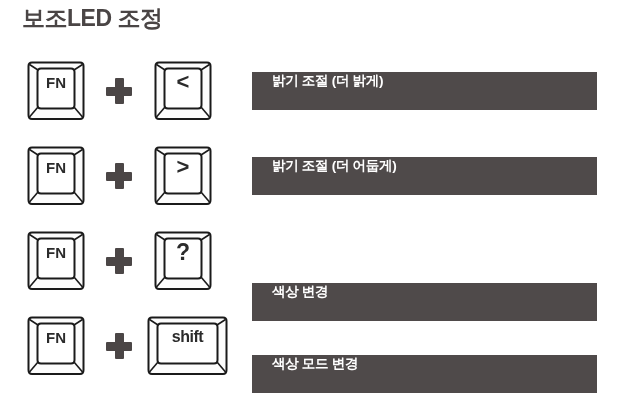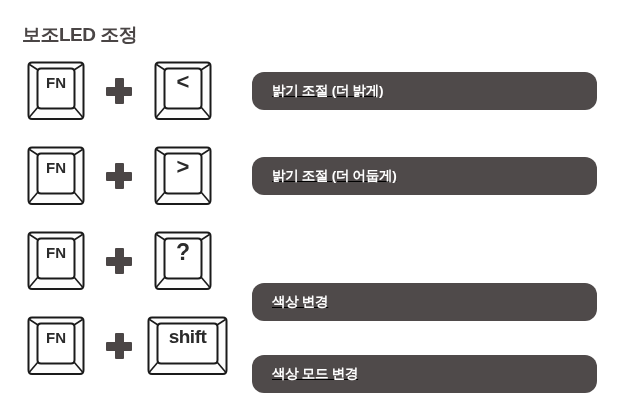--- a/index.html
+++ b/index.html
@@ -7,22 +7,22 @@
     width:627px;height:400px;
     background:#ffffff;
     font-family:"Liberation Sans","DejaVu Sans",sans-serif;
     overflow:hidden;
     position:relative;
   }
   #page{position:relative;width:627px;height:400px;}
 
   .title{
     position:absolute;
-    left:22px; top:22px;
-    font-size:19px;
+    left:22px; top:3px;
+    font-size:23px;
     font-weight:bold;
     color:#4a4545;
     letter-spacing:-0.5px;
     white-space:nowrap;
   }
 
   .row{
     position:absolute;
     left:0;
     width:527px;
@@ -48,21 +48,21 @@
     align-items:center;
     justify-content:center;
     font-size:15px;
     font-weight:bold;
     color:#2b2b2b;
     letter-spacing:0px;
     pointer-events:none;
   }
   .keycap .legend.glyph{font-size:22px;line-height:1;}
   .keycap .legend.qm{font-size:23px;}
-  .keycap.wide .legend{font-size:19px;letter-spacing:-0.5px;}
+  .keycap.wide .legend{font-size:16px;letter-spacing:-0.5px;}
 
   
   .plus{
     position:absolute;
     top:18px;
     width:26px;height:26px;
   }
   .plus i{
     position:absolute;
     background:#4b4646;
@@ -71,24 +71,23 @@
   .plus i.h{left:0;top:9px;width:26px;height:9px;}
   .plus i.v{left:9px;top:0;width:9px;height:26px;}
 
   
   .pill{
     position:absolute;
     left:252px;
     width:345px;
     height:38px;
     background:#4f4a4a;
-    border-radius:12px;
+    border-radius:0;
     display:flex;
-    align-items:center;
-    text-decoration:underline;
+    align-items:flex-start;
   }
   .pill span{
     margin-left:20px;
     color:#ffffff;
     font-size:13.5px;
     font-weight:bold;
     letter-spacing:-0.3px;
     white-space:nowrap;
   }
 </style>

